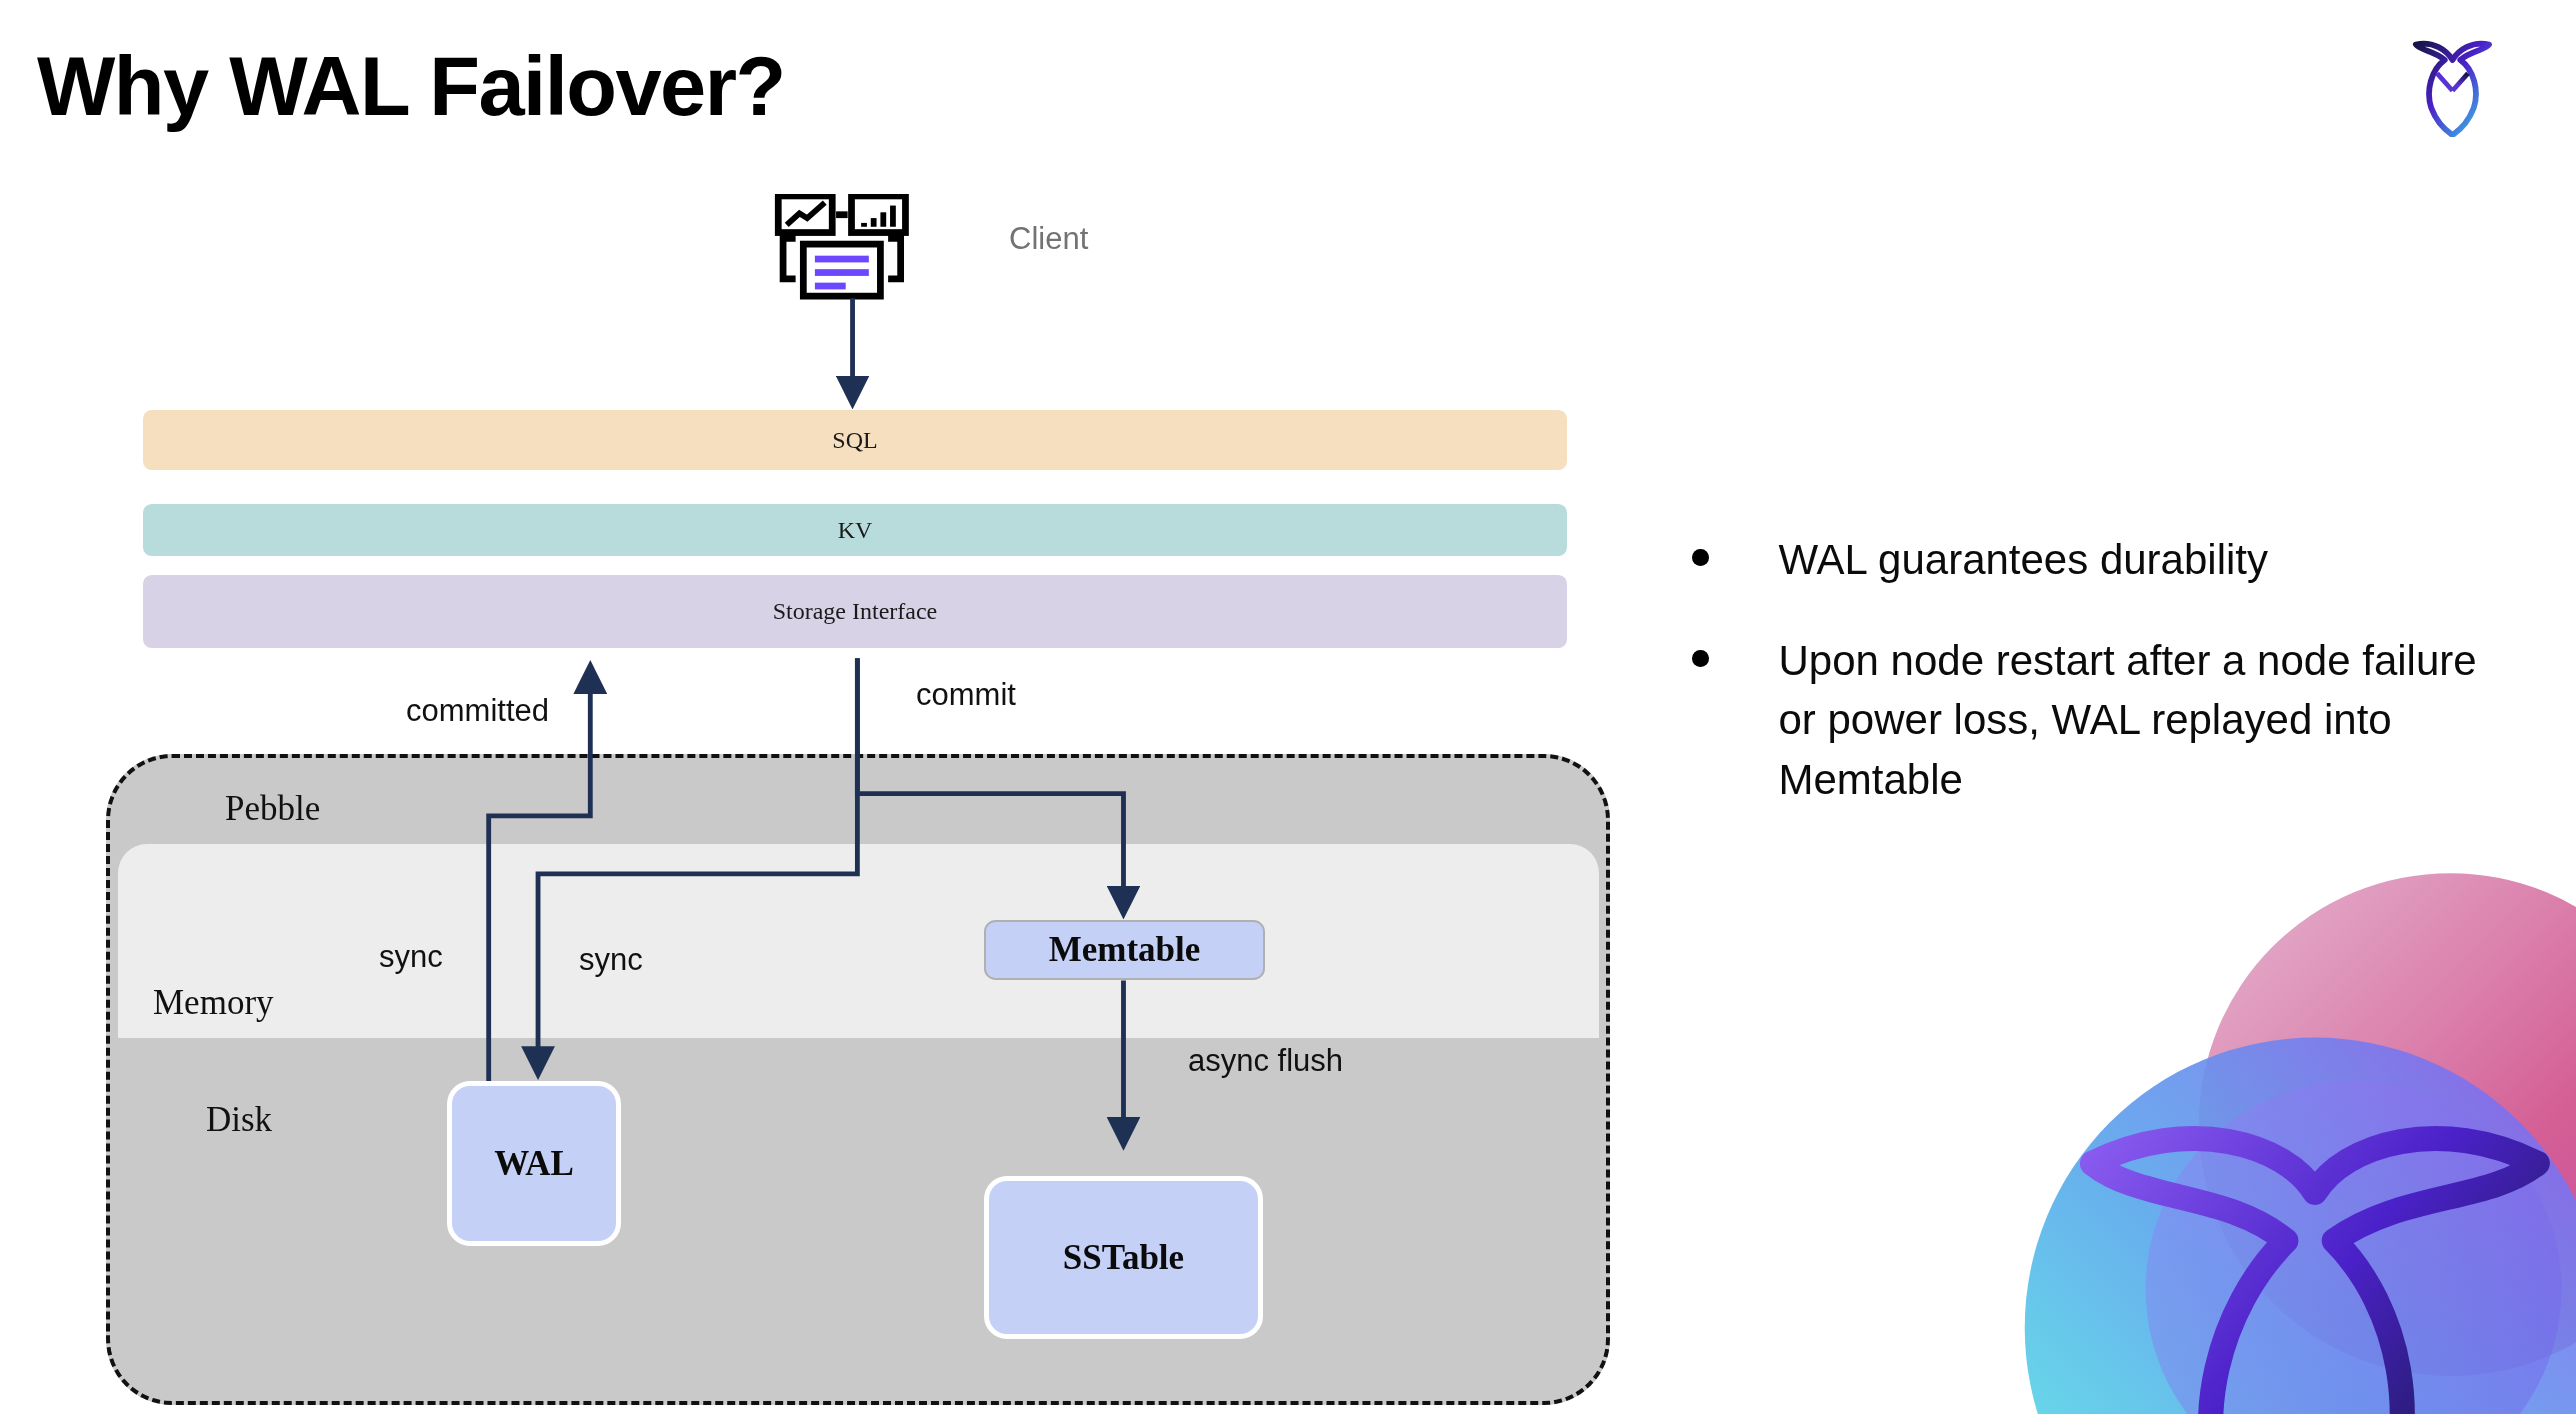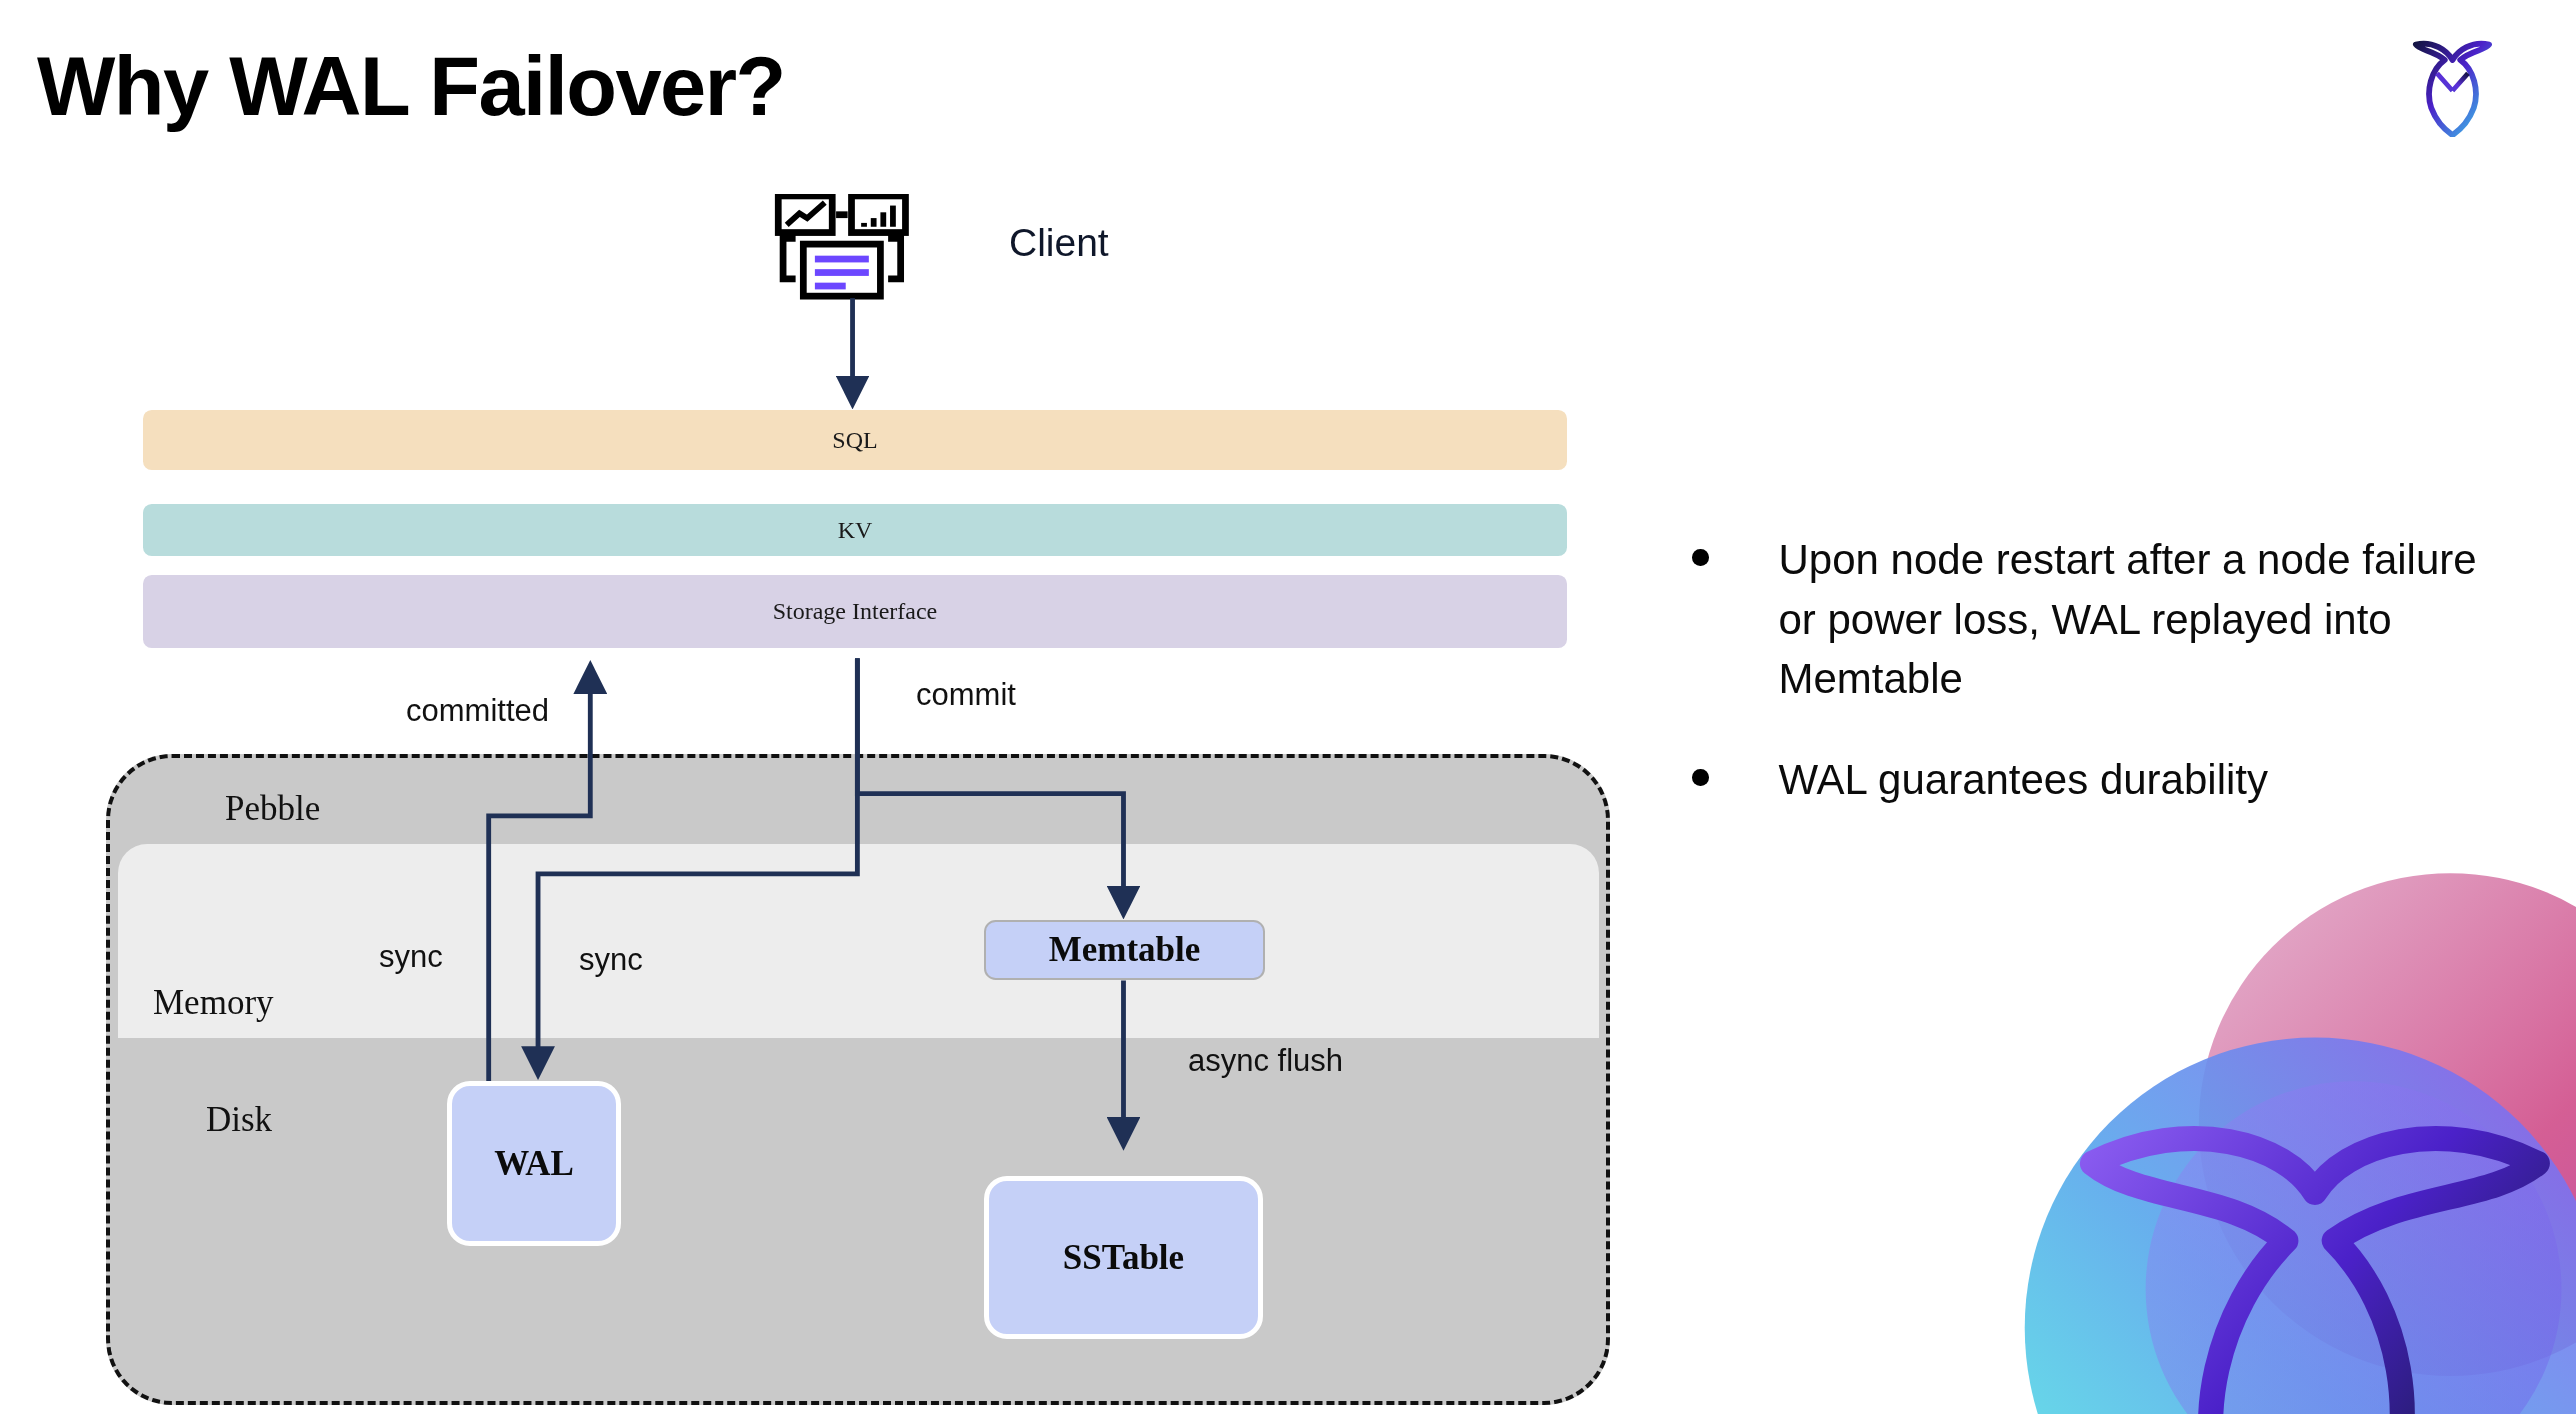--- a/index.html
+++ b/index.html
@@ -54,22 +54,22 @@
     position: absolute;
     left: 774px;
     top: 194px;
     width: 155px;
     height: 106px;
   }
   .client-label {
     position: absolute;
     left: 1009px;
     top: 221px;
-    font-size: 39px;
-    color: #0f172a;
+    font-size: 31px;
+    color: #737373;
     font-family: "Liberation Sans", sans-serif;
   }
 
   
   .layer-bar {
     position: absolute;
     left: 143px;
     width: 1424px;
     border-radius: 8.7px;
     display: flex;
@@ -333,20 +333,20 @@
 
 <div class="edge-label lbl-committed">committed</div>
 <div class="edge-label lbl-commit">commit</div>
 <div class="edge-label lbl-sync-left">sync</div>
 <div class="edge-label lbl-sync-right">sync</div>
 <div class="edge-label lbl-asyncflush">async flush</div>
 
 <div class="bullets">
   <div class="bullet-row">
     <span class="bullet-dot"></span>
-    <span class="bullet-text">Upon node restart after a node failure or power loss, WAL replayed into Memtable</span>
+    <span class="bullet-text">WAL guarantees durability</span>
   </div>
   <div class="bullet-row">
     <span class="bullet-dot"></span>
-    <span class="bullet-text">WAL guarantees durability</span>
+    <span class="bullet-text">Upon node restart after a node failure or power loss, WAL replayed into Memtable</span>
   </div>
 </div>
 
 
 </body></html>

